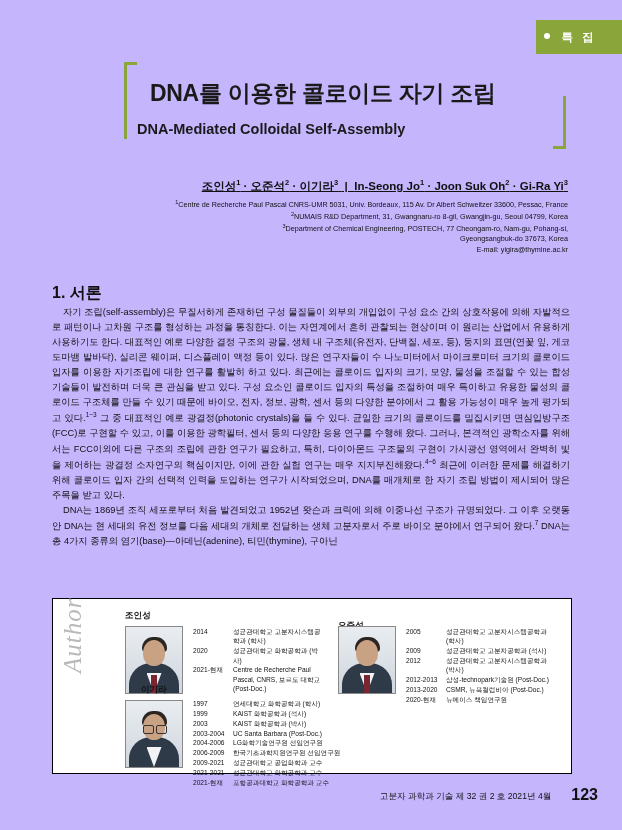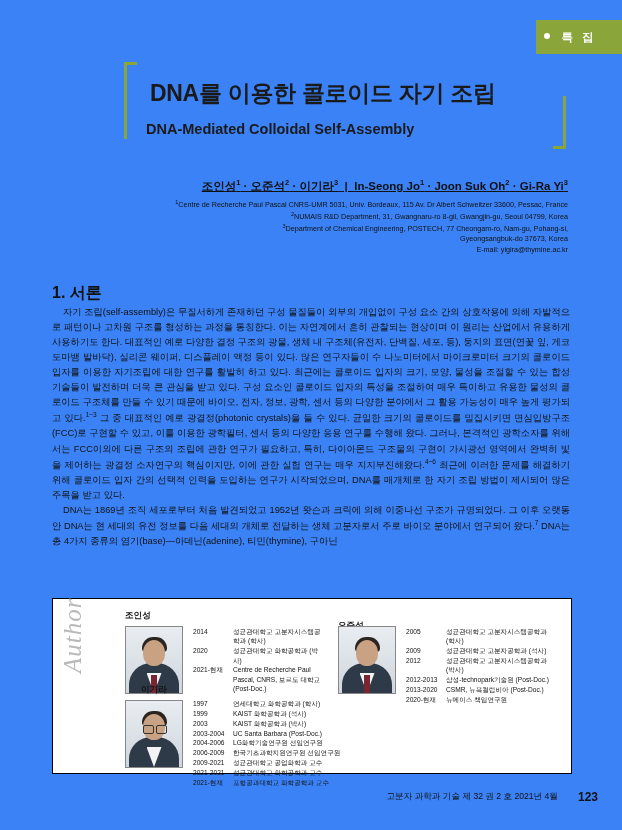--- a/index.html
+++ b/index.html
@@ -4,21 +4,21 @@
 <style>
   html, body {
     margin: 0;
     padding: 0;
     background: #ffffff;
   }
   .page {
     position: relative;
     width: 622px;
     height: 830px;
-    background: #3b82f6;
+    background: #c4b5fd;
     font-family: "Liberation Sans", sans-serif;
     color: #111111;
     overflow: hidden;
   }
 
   
   .top-tab {
     position: absolute;
     top: 20px;
     right: 0;
@@ -72,21 +72,21 @@
   }
   .title-ko {
     margin-left: 26px;
     padding-top: 16px;
     font-size: 23px;
     font-weight: bold;
     color: #1a1a1a;
     letter-spacing: -0.3px;
   }
   .title-en {
-    margin-left: 22px;
+    margin-left: 13px;
     padding-top: 12px;
     font-size: 14.5px;
     font-weight: bold;
     color: #1a1a1a;
   }
 
   
   .authors {
     position: absolute;
     left: 124px;
@@ -261,21 +261,21 @@
     display: flex;
     align-items: flex-end;
     gap: 20px;
   }
   .footer-text {
     font-size: 8.6px;
     color: #111;
     padding-bottom: 1px;
   }
   .footer-page {
-    font-size: 12px;
+    font-size: 16px;
     font-weight: bold;
     color: #111;
   }
 </style>
 </head>
 <body>
 
 <div class="page">
 
   <div class="top-tab">

